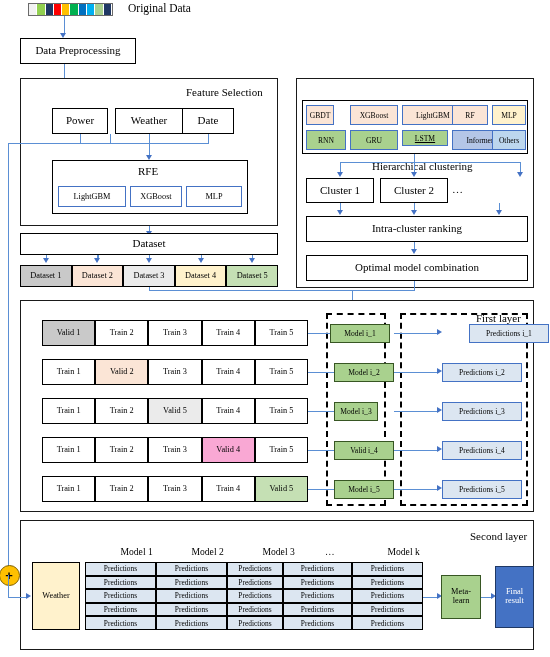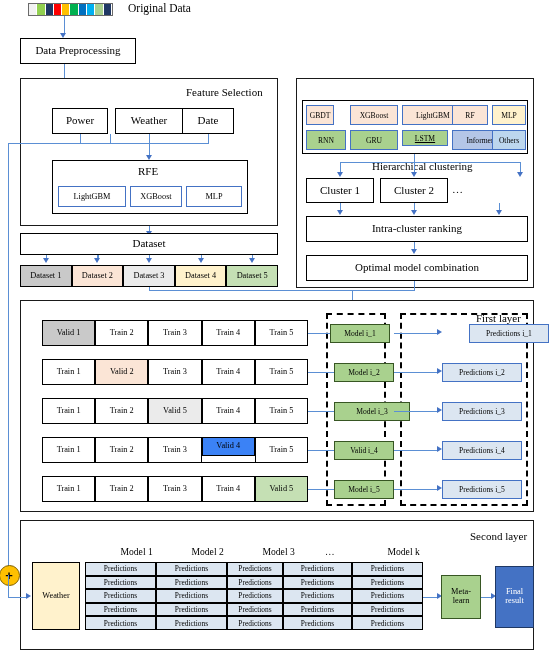--- a/index.html
+++ b/index.html
@@ -307,38 +307,38 @@
     </div>
     <div class="box" style="left:201.60000000000002px;top:398px;width:53.2px;height:26px;background:#ffffff;border:1.3px solid #000;">
       <span class="t-sm">Train 4</span>
     </div>
     <div class="box" style="left:254.8px;top:398px;width:53.2px;height:26px;background:#ffffff;border:1.3px solid #000;">
       <span class="t-sm">Train 5</span>
     </div>
     <div class="abs" style="left:42px;top:398px;width:266px;height:26px;border:1.6px solid #000;"></div>
     <div class="ln lnh" style="left:308px;top:411px;width:28px;background:#5b8fd4;"></div>
     <div class="arrow-r" style="left:336px;top:407.4px;border-left-color:#4472c4;"></div>
-    <div class="box" style="left:334px;top:402px;width:76px;height:19px;background:#a9d18e;border:1.3px solid #375623;">
+    <div class="box" style="left:334px;top:402px;width:44px;height:19px;background:#a9d18e;border:1.3px solid #375623;">
       <span class="t-xs">Model i_3</span>
     </div>
     <div class="ln lnh" style="left:394px;top:411px;width:45px;background:#5b8fd4;"></div>
     <div class="arrow-r" style="left:437px;top:407.4px;border-left-color:#4472c4;"></div>
     <div class="box" style="left:442px;top:402px;width:80px;height:19px;background:#dce6f1;border:1.2px solid #4472c4;">
       <span class="t-xs">Predictions i_3</span>
     </div>
     <div class="box" style="left:42px;top:437px;width:53.2px;height:26px;background:#ffffff;border:1.3px solid #000;">
       <span class="t-sm">Train 1</span>
     </div>
     <div class="box" style="left:95.2px;top:437px;width:53.2px;height:26px;background:#ffffff;border:1.3px solid #000;">
       <span class="t-sm">Train 2</span>
     </div>
     <div class="box" style="left:148.4px;top:437px;width:53.2px;height:26px;background:#ffffff;border:1.3px solid #000;">
       <span class="t-sm">Train 3</span>
     </div>
-    <div class="box" style="left:201.60000000000002px;top:437px;width:53.2px;height:19px;background:#3b82f6;border:1.3px solid #000;">
+    <div class="box" style="left:201.60000000000002px;top:437px;width:53.2px;height:26px;background:#f9a8d4;border:1.3px solid #000;">
       <span class="t-sm">Valid 4</span>
     </div>
     <div class="box" style="left:254.8px;top:437px;width:53.2px;height:26px;background:#ffffff;border:1.3px solid #000;">
       <span class="t-sm">Train 5</span>
     </div>
     <div class="abs" style="left:42px;top:437px;width:266px;height:26px;border:1.6px solid #000;"></div>
     <div class="ln lnh" style="left:308px;top:450px;width:28px;background:#5b8fd4;"></div>
     <div class="arrow-r" style="left:336px;top:446.4px;border-left-color:#4472c4;"></div>
     <div class="box" style="left:334px;top:441px;width:60px;height:19px;background:#a9d18e;border:1.3px solid #375623;">
       <span class="t-xs">Valid i_4</span>

